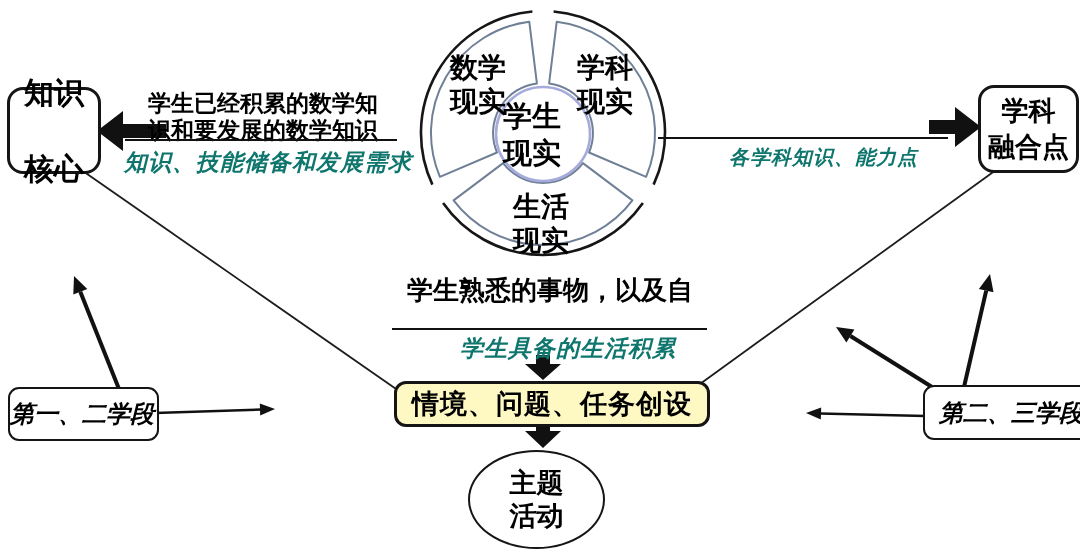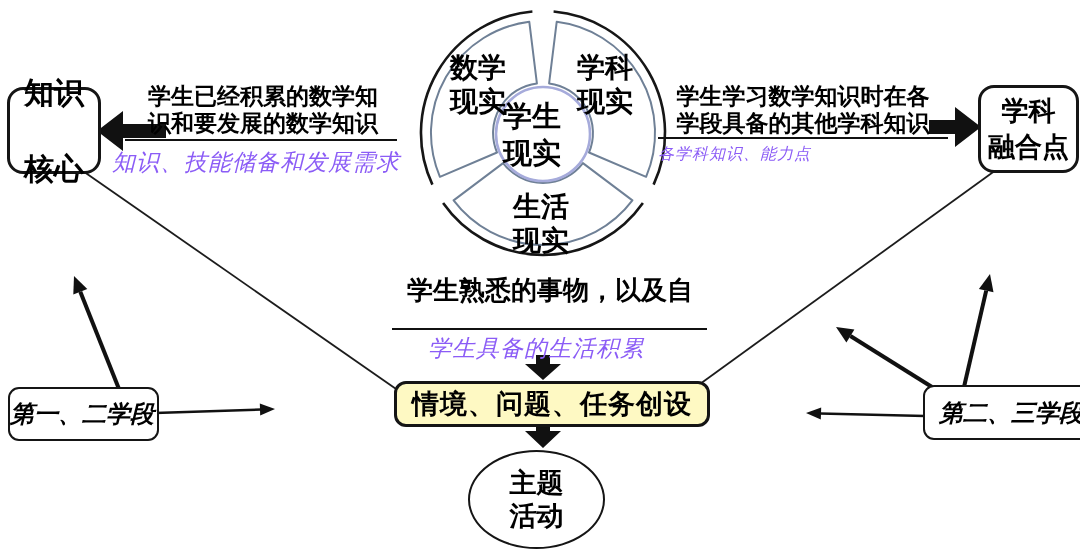--- a/index.html
+++ b/index.html
@@ -15,28 +15,28 @@
   .abs{position:absolute;}
   .bold-label{
     font-weight:700;
     text-align:center;
     color:#000;
     font-family:"Liberation Sans", sans-serif;
   }
   .kai-label{
     font-family:"DejaVu Serif", serif;
     font-style:italic;
-    font-weight:400;
-    text-align:left;
-    color:#8b5cf6;
+    font-weight:700;
+    text-align:right;
+    color:#0f766e;
   }
   .left-bold,.right-bold{font-size:23px;line-height:27px;width:290px;}
   .mid-bold{font-size:26px;line-height:28px;width:312px;}
   .left-sub{font-size:23px;width:300px;letter-spacing:1px;}
-  .right-sub{font-size:16px;width:260px;letter-spacing:1px;}
+  .right-sub{font-size:20px;width:260px;letter-spacing:1px;}
   .mid-sub{font-size:23px;width:248px;letter-spacing:1px;}
   .bar{border-top:2px solid #111;height:0;}
   .sector-label{width:64px;text-align:center;font-size:28px;line-height:34px;font-weight:700;}
   .hub-label{width:84px;text-align:center;font-size:29px;line-height:37px;font-weight:900;}
   .node-box{
     border:3px solid #151515;
     border-radius:16px;
     background:#fff;
     display:flex;flex-direction:column;
     align-items:center;justify-content:center;
@@ -125,34 +125,30 @@
   </div>
   <div class="abs hub-label" style="left:490px;top:98px;">
     <div>学生</div>
     <div>现实</div>
   </div>
 
   <div class="abs node-box kc-box">
     <div>知识</div>
     <div>核心</div>
   </div>
-  <div class="abs bold-label left-bold" style="left:118px;top:83px;font-family:Liberation Serif, serif;">
+  <div class="abs bold-label left-bold" style="left:118px;top:90px;font-family:Liberation Serif, serif;">
     <div>学生已经积累的数学知</div>
     <div>识和要发展的数学知识</div>
   </div>
   <div class="abs bar" style="left:125px;top:139px;width:272px;"></div>
   <div class="abs kai-label left-sub" style="left:112px;top:147px;">知识、技能储备和发展需求</div>
 
   <div class="abs node-box sf-box">
     <div>学科</div>
     <div>融合点</div>
-  </div>
-  <div class="abs bold-label right-bold" style="left:658px;top:83px;">
-    <div>学生学习数学知识时在各</div>
-    <div>学段具备的其他学科知识</div>
   </div>
   <div class="abs bar" style="left:658px;top:137px;width:290px;"></div>
   <div class="abs kai-label right-sub" style="left:658px;top:144px;">各学科知识、能力点</div>
 
   <div class="abs bold-label mid-bold" style="left:394px;top:276px;">
     <div>学生熟悉的事物，以及自</div>
   </div>
   <div class="abs bar" style="left:392px;top:328px;width:315px;"></div>
   <div class="abs kai-label mid-sub" style="left:428px;top:333px;">学生具备的生活积累</div>
 

